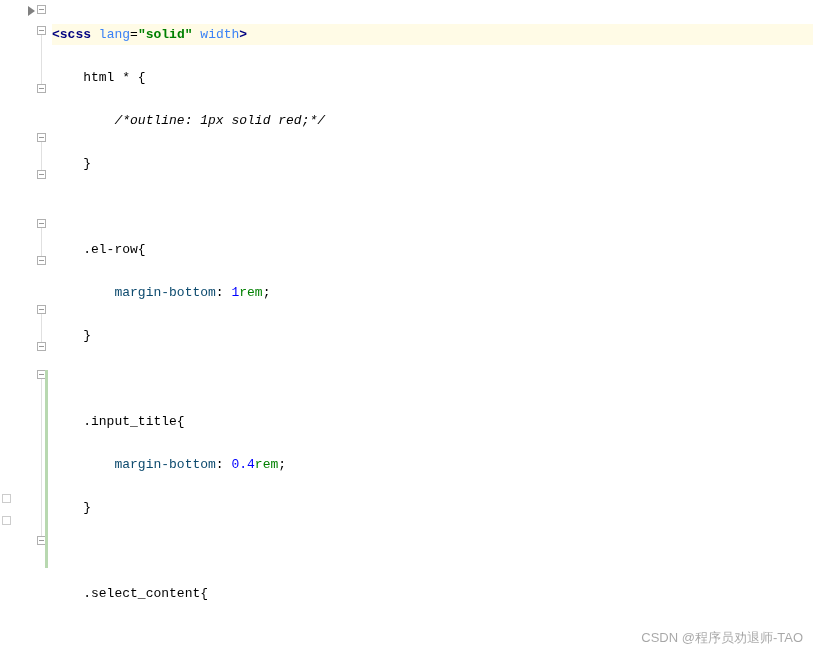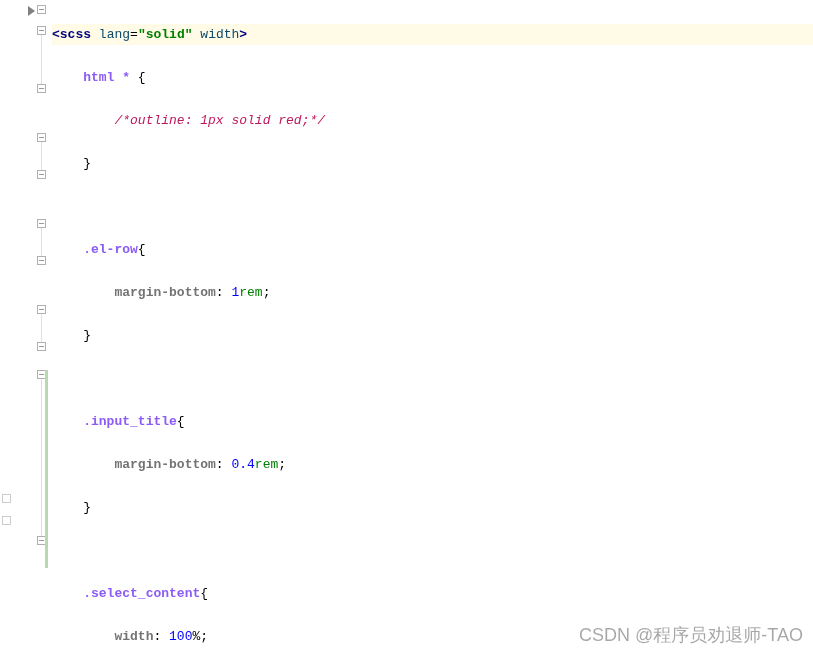--- a/index.html
+++ b/index.html
@@ -74,37 +74,37 @@
   white-space: pre;
   line-height: 21.5px;
 }
 .line {
   display: block;
   height: 21.5px;
   line-height: 21.5px;
 }
 .line.hl { background: #fffbe6; }
 .t-tag { color: #000080; font-weight: bold; }
-.t-attr { color: #0c4a6e; }
+.t-attr { color: #3b82f6; }
 .t-attrv { color: #008000; font-weight: bold; }
-.t-sel { color: #8b5cf6; font-weight: bold; }
-.t-prop { color: #737373; font-weight: bold; }
+.t-sel { color: #000000; font-weight: normal; }
+.t-prop { color: #0c4a6e; font-weight: normal; }
 .t-num { color: #0000ff; }
 .t-unit { color: #008000; font-weight: normal; }
-.t-comment { color: #be185d; font-style: italic; }
+.t-comment { color: #000000; font-style: italic; }
 .t-brace { color: #000; }
 .t-semi { color: #000; }
 .t-pct { color: #000; }
 .watermark {
   position: absolute;
   right: 10px;
   bottom: 6px;
   color: rgba(0,0,0,0.35);
   font-family: sans-serif;
-  font-size: 18px;
+  font-size: 13px;
 }
 .play-tri {
   position: absolute;
   left: 14px;
   top: 6px;
   width: 0; height: 0;
   border-top: 5px solid transparent;
   border-bottom: 5px solid transparent;
   border-left: 7px solid #808080;
 }
@@ -145,21 +145,20 @@
 <span class="line"><span></span></span>
 <span class="line"><span>    </span><span class="t-sel">.el-row</span><span class="t-brace">{</span></span>
 <span class="line"><span>        </span><span class="t-prop">margin-bottom</span><span>: </span><span class="t-num">1</span><span class="t-unit">rem</span><span class="t-semi">;</span></span>
 <span class="line"><span>    </span><span class="t-brace">}</span></span>
 <span class="line"><span></span></span>
 <span class="line"><span>    </span><span class="t-sel">.input_title</span><span class="t-brace">{</span></span>
 <span class="line"><span>        </span><span class="t-prop">margin-bottom</span><span>: </span><span class="t-num">0.4</span><span class="t-unit">rem</span><span class="t-semi">;</span></span>
 <span class="line"><span>    </span><span class="t-brace">}</span></span>
 <span class="line"><span></span></span>
 <span class="line"><span>    </span><span class="t-sel">.select_content</span><span class="t-brace">{</span></span>
-<span class="line"><span>        </span><span class="t-prop">width</span><span>: </span><span class="t-num">100</span><span class="t-pct">%</span><span class="t-semi">;</span></span>
 
 
 
 
 
 
 
 
 
 

